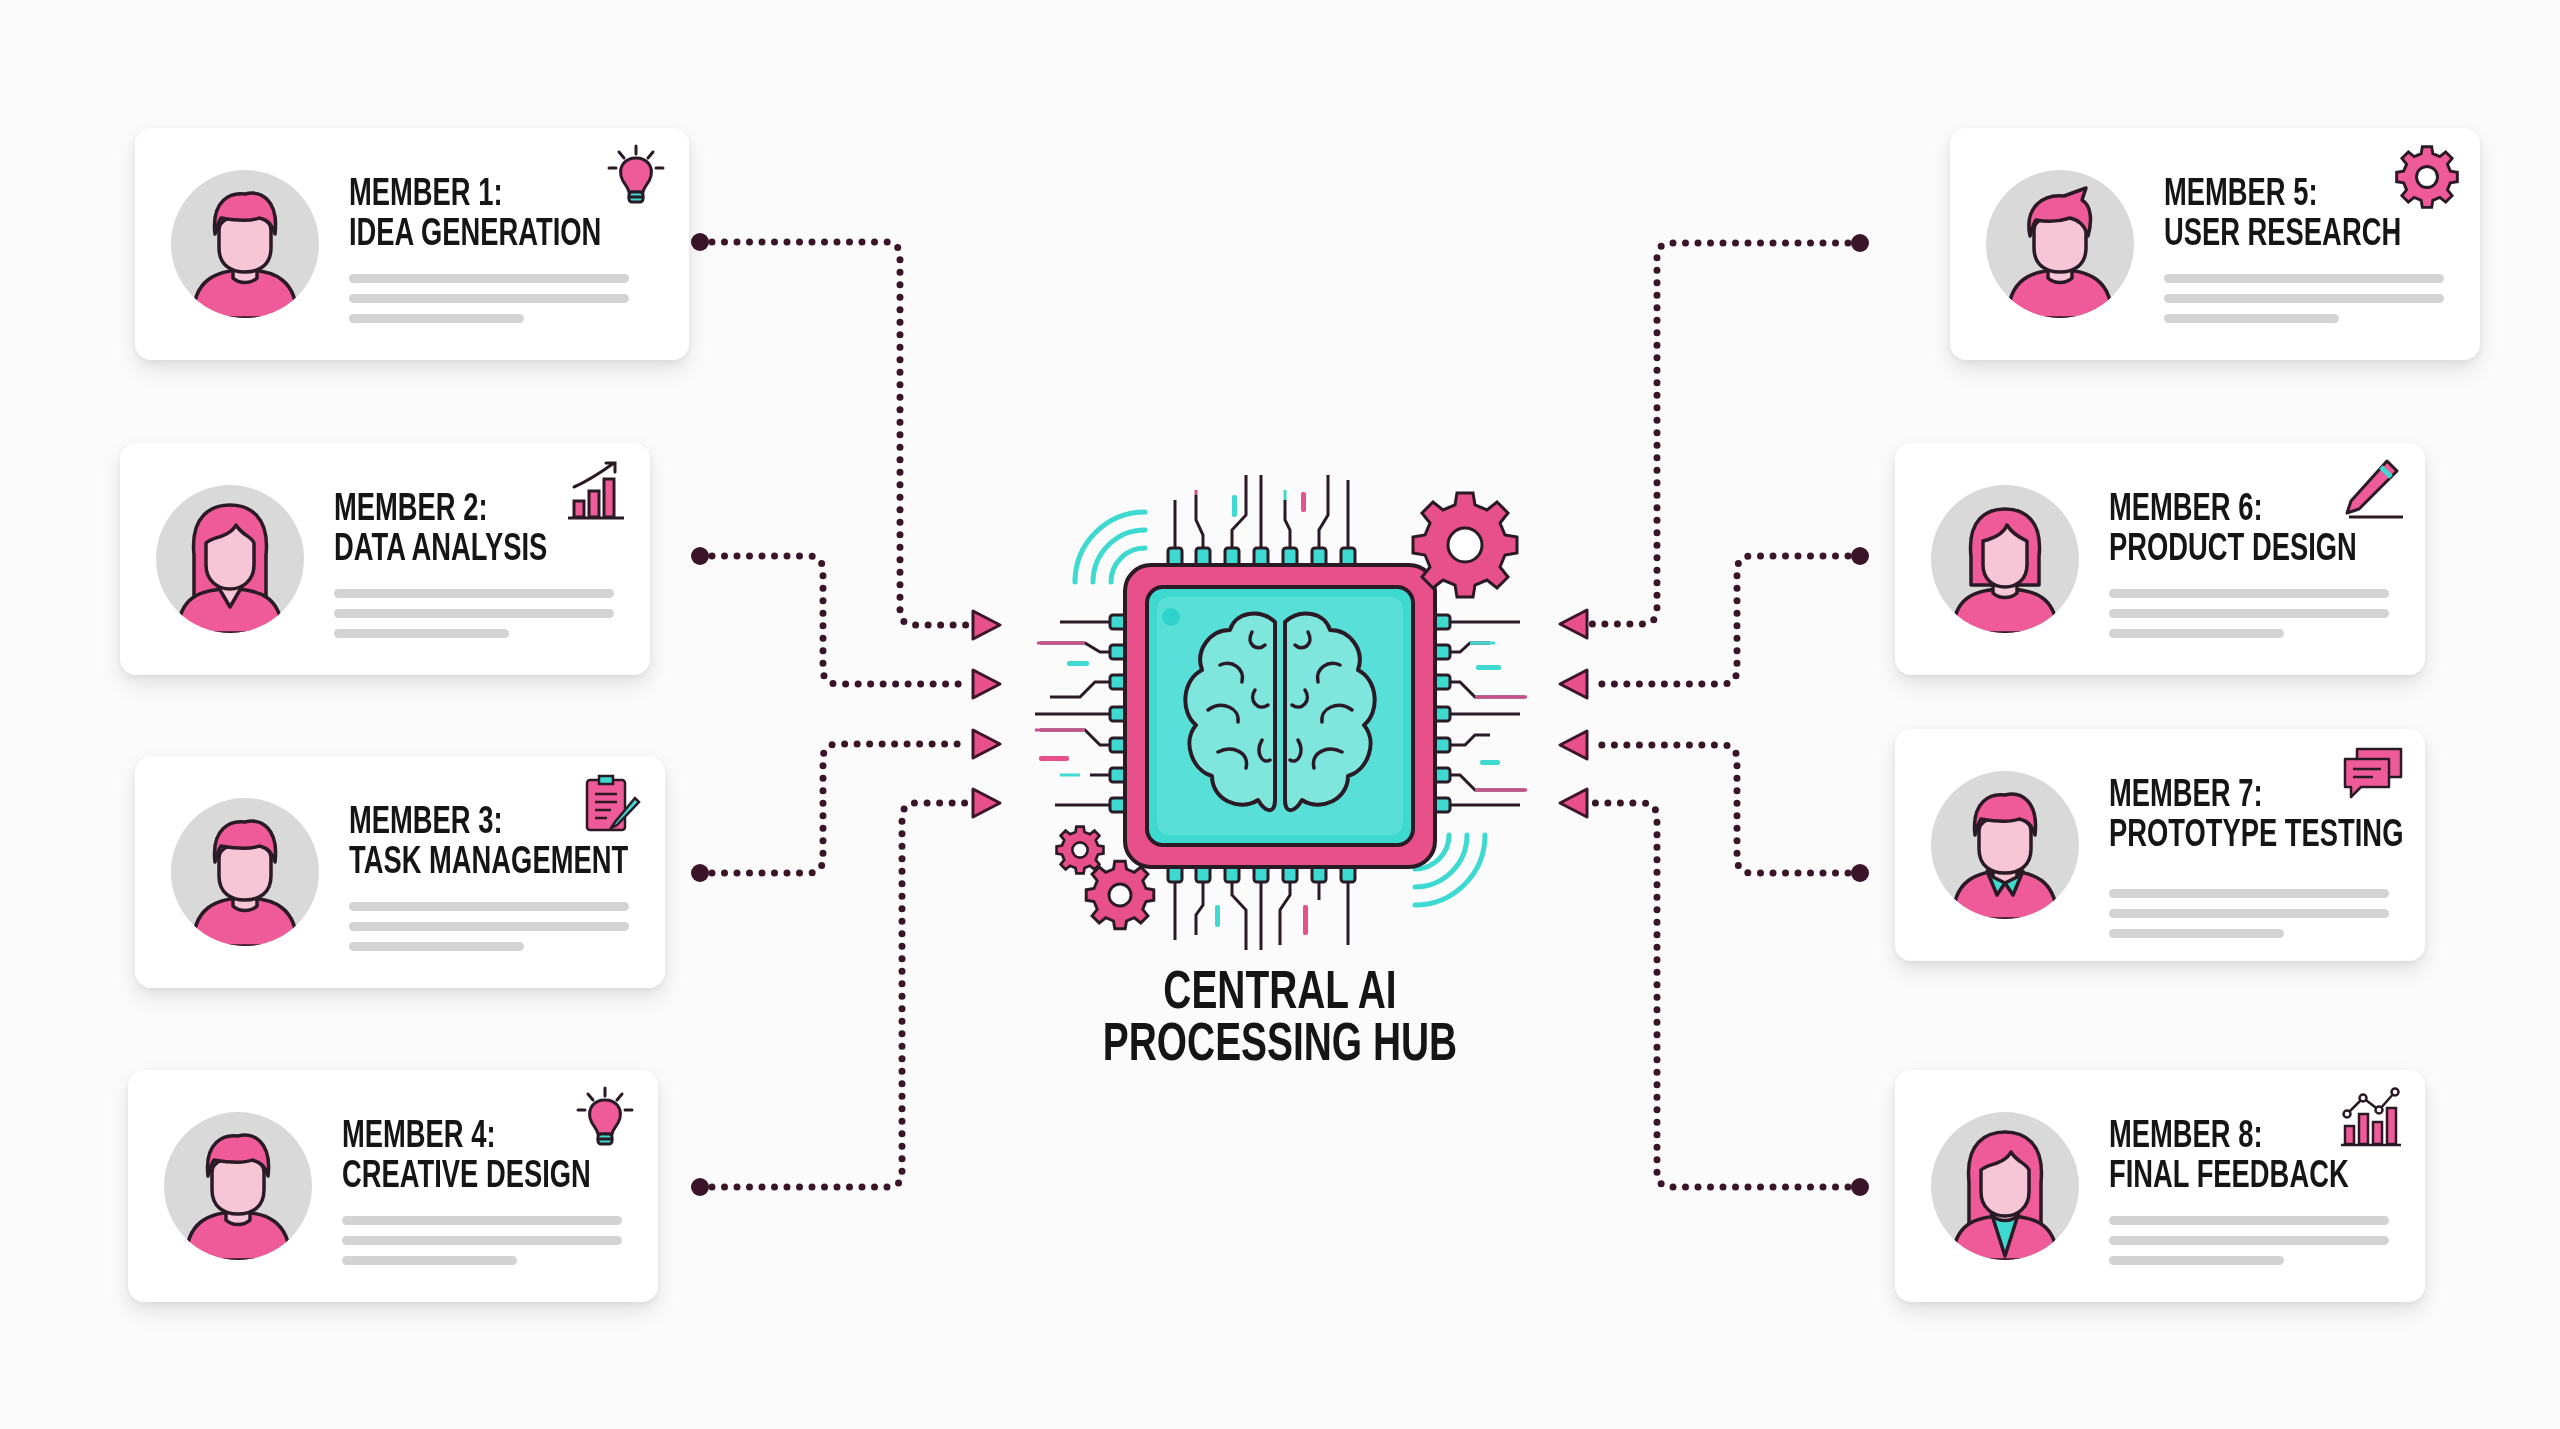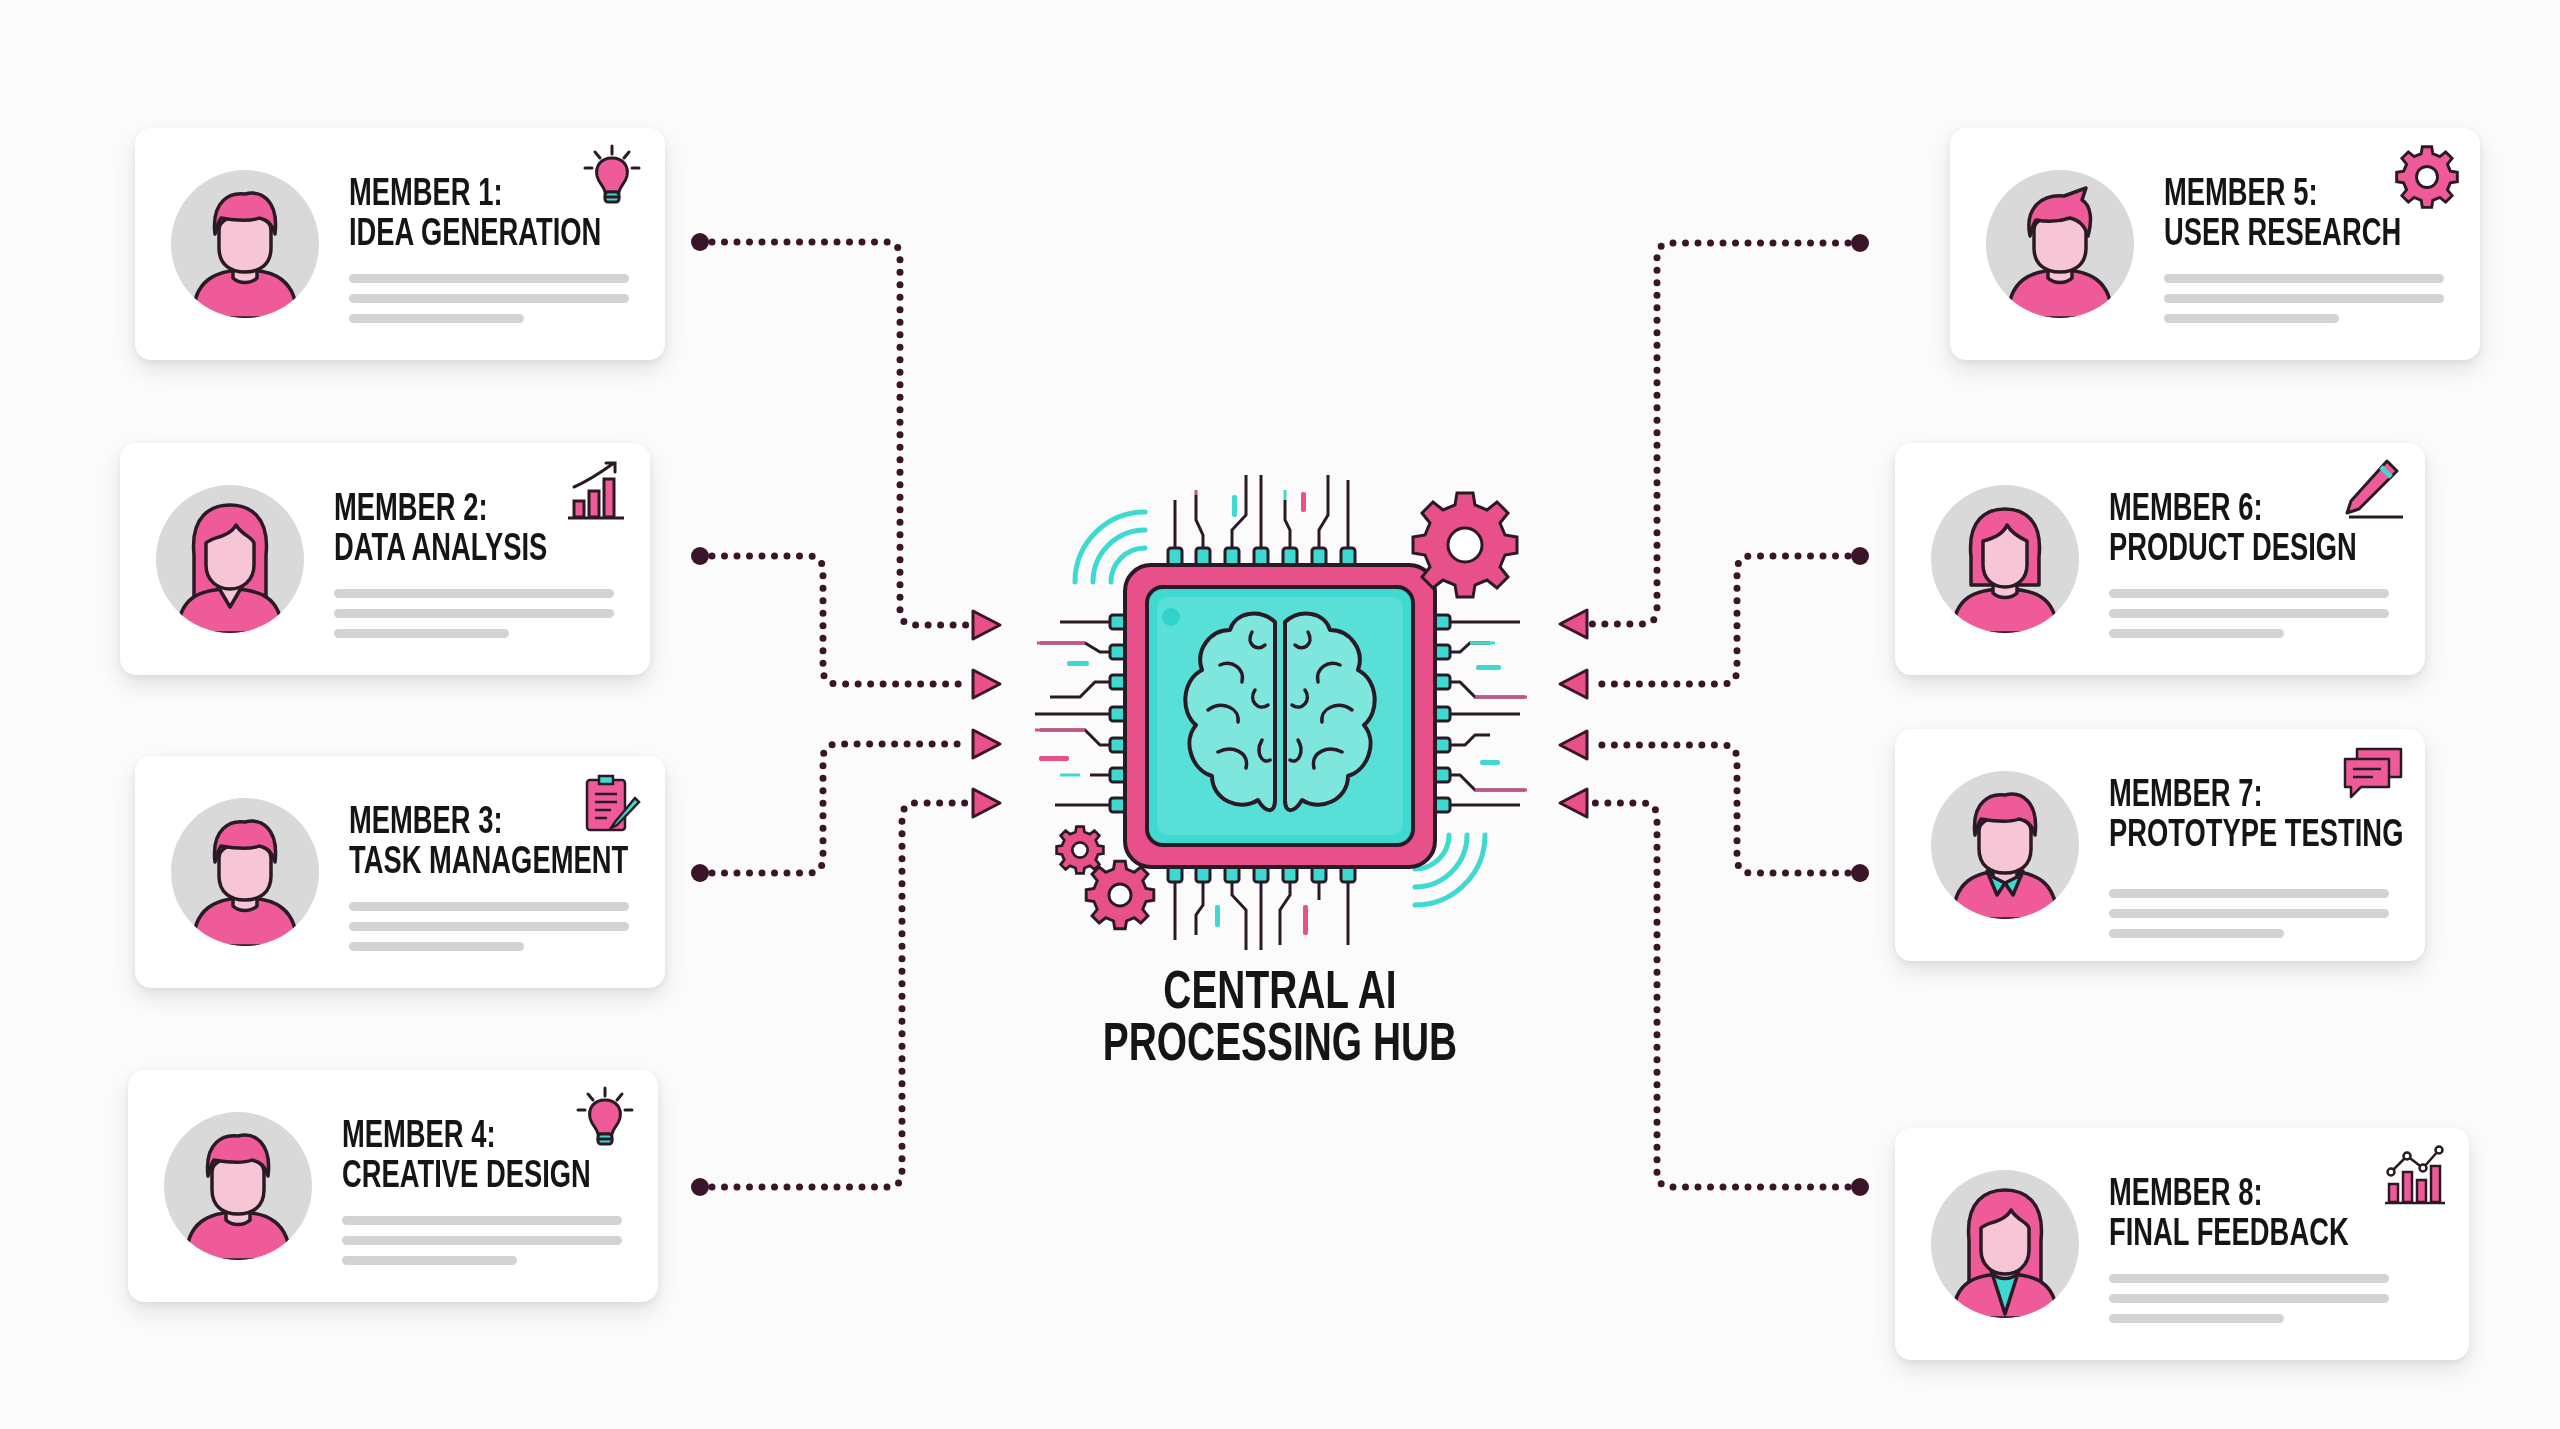--- a/index.html
+++ b/index.html
@@ -211,21 +211,21 @@
       <circle cx="0" cy="0" r="17" fill="#ffffff" stroke-width="4.5"></circle>
     </g>
   </g>
 </svg>
 
 <div class="hub-label">
   <span>CENTRAL AI</span>
   <span>PROCESSING HUB</span>
 </div>
 
-<div class="card" style="left:135px; top:128px;">
+<div class="card" style="left:135px; top:128px;padding-left:24px;">
   <div class="avatar">
     <svg width="148" height="148" viewBox="0 0 148 148">
         <g stroke="#2a1a25" stroke-width="3.5" stroke-linejoin="round">
       <path d="M22 148 C22 110 45 100 74 100 C103 100 126 110 126 148 Z" fill="#ef5b98"></path>
       <path d="M62 90 H86 V108 C80 114 68 114 62 108 Z" fill="#f6c6d6"></path>
       <path d="M48 60 C48 40 100 40 100 60 V78 C100 95 88 102 74 102 C60 102 48 95 48 78 Z" fill="#f6c6d6"></path>
       <path d="M44 64 C40 30 60 22 74 24 C90 20 108 30 104 64 C100 52 96 50 88 48 C78 52 62 50 50 48 C47 52 46 58 44 64 Z" fill="#ef5b98"></path>
         </g>
       </svg>
   </div>
@@ -405,21 +405,21 @@
   <div class="bar b3" style="top:200px;"></div>
   <svg class="card-icon" viewBox="0 0 70 70">
       <g stroke="#2a1a25" stroke-width="2.5" stroke-linejoin="round">
     <path d="M20 6 H64 V34 H20 Z" fill="#ef5b98"></path>
     <path d="M8 16 H52 V44 H24 L14 54 V44 H8 Z" fill="#ef5b98"></path>
     <path d="M16 26 H44 M16 34 H36" fill="none"></path>
       </g>
     </svg>
 </div>
 
-<div class="card" style="left:1895px; top:1128px;padding-left:44px;">
+<div class="card" style="left:1895px; top:1070px;">
   <div class="avatar">
     <svg width="148" height="148" viewBox="0 0 148 148">
         <g stroke="#2a1a25" stroke-width="3.5" stroke-linejoin="round">
       <path d="M38 70 C34 30 56 20 74 20 C92 20 114 30 110 70 V128 H38 Z" fill="#ef5b98"></path>
       <path d="M22 148 C22 112 45 104 74 104 C103 104 126 112 126 148 Z" fill="#ef5b98"></path>
       <path d="M60 100 H88 L74 144 Z" fill="#3ed9d0"></path>
       <path d="M62 90 H86 V104 C80 110 68 110 62 104 Z" fill="#f6c6d6"></path>
       <path d="M50 58 C56 52 74 52 80 40 C86 50 96 52 98 58 V80 C98 96 86 104 74 104 C62 104 50 96 50 80 Z" fill="#f6c6d6"></path>
         </g>
       </svg>

